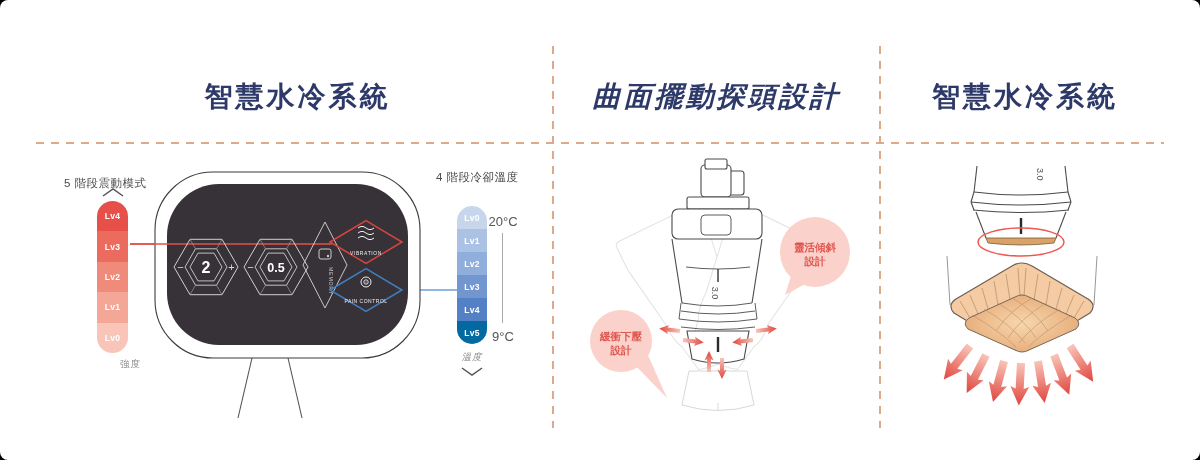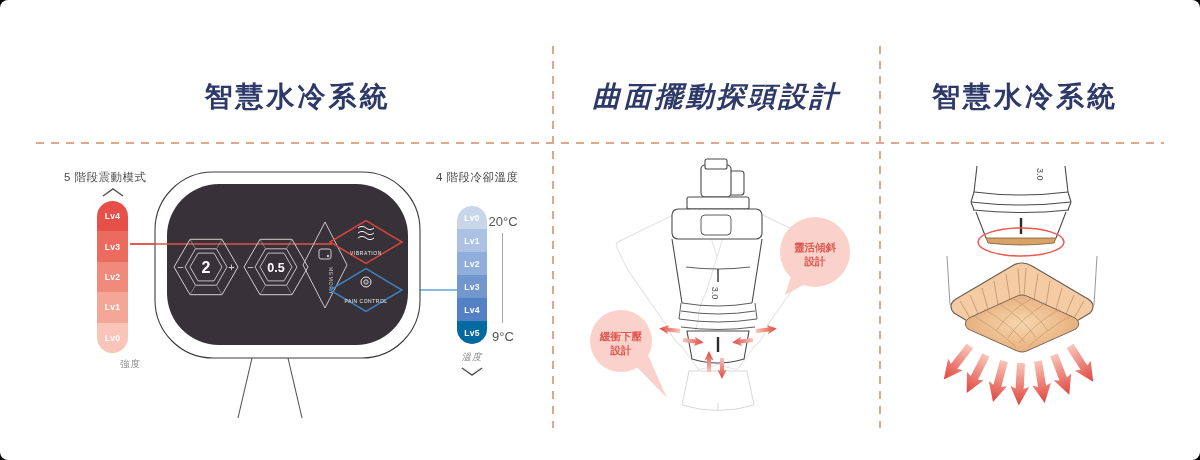--- a/index.html
+++ b/index.html
@@ -28,21 +28,21 @@
 <div class="card">
 
   <div class="title" style="left:40px;width:515px;">智慧水冷系統</div>
   <div class="title" style="left:553px;width:327px;font-style:italic;">曲面擺動探頭設計</div>
   <div class="title" style="left:880px;width:290px;">智慧水冷系統</div>
 
   <div class="dash-h" style="left:36px;width:1128px;top:142px;"></div>
   <div class="dash-v" style="left:552px;top:46px;height:382px;"></div>
   <div class="dash-v" style="left:879px;top:46px;height:382px;"></div>
 
-  <div class="legend-label" style="left:64px;top:170px;">5 階段震動模式</div>
+  <div class="legend-label" style="left:64px;top:176px;">5 階段震動模式</div>
 
   <svg class="abs" style="left:100px;top:187px;" width="26" height="11" viewBox="0 0 26 11">
     <polyline points="3,9 13,2 23,9" fill="none" stroke="#555" stroke-width="1.5"></polyline>
   </svg>
 
   <div class="vbar" style="left:97px;top:201px;width:31px;height:152px;border-radius:16px;">
     <div class="seg" style="background:#E75049;">Lv4</div>
     <div class="seg" style="background:#EB6C5E;">Lv3</div>
     <div class="seg" style="background:#F08A7A;">Lv2</div>
     <div class="seg" style="background:#F4A797;">Lv1</div>

